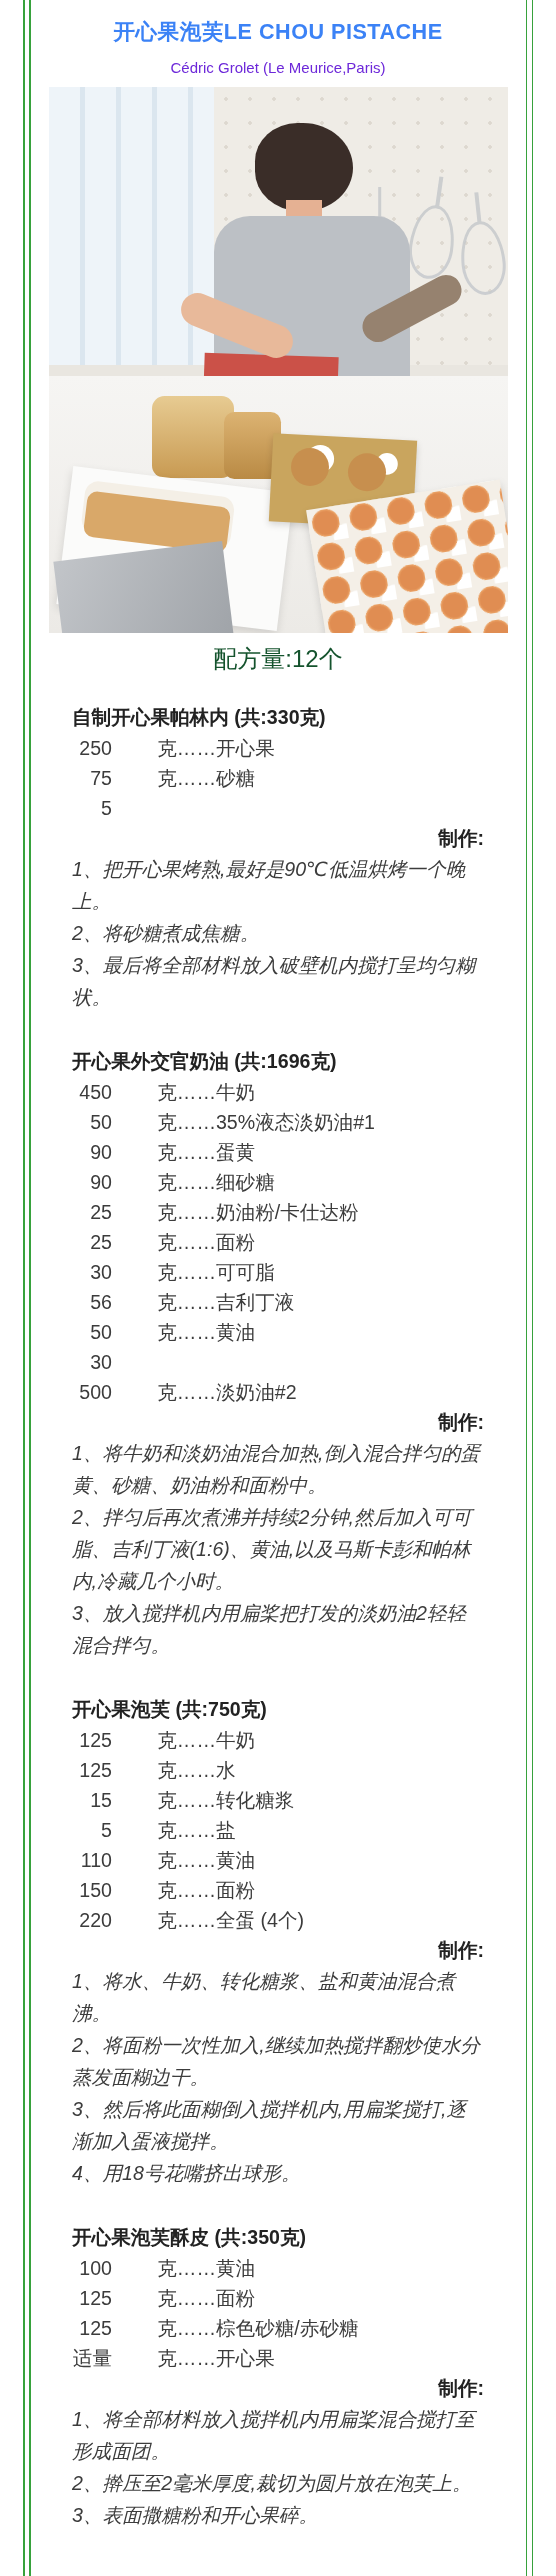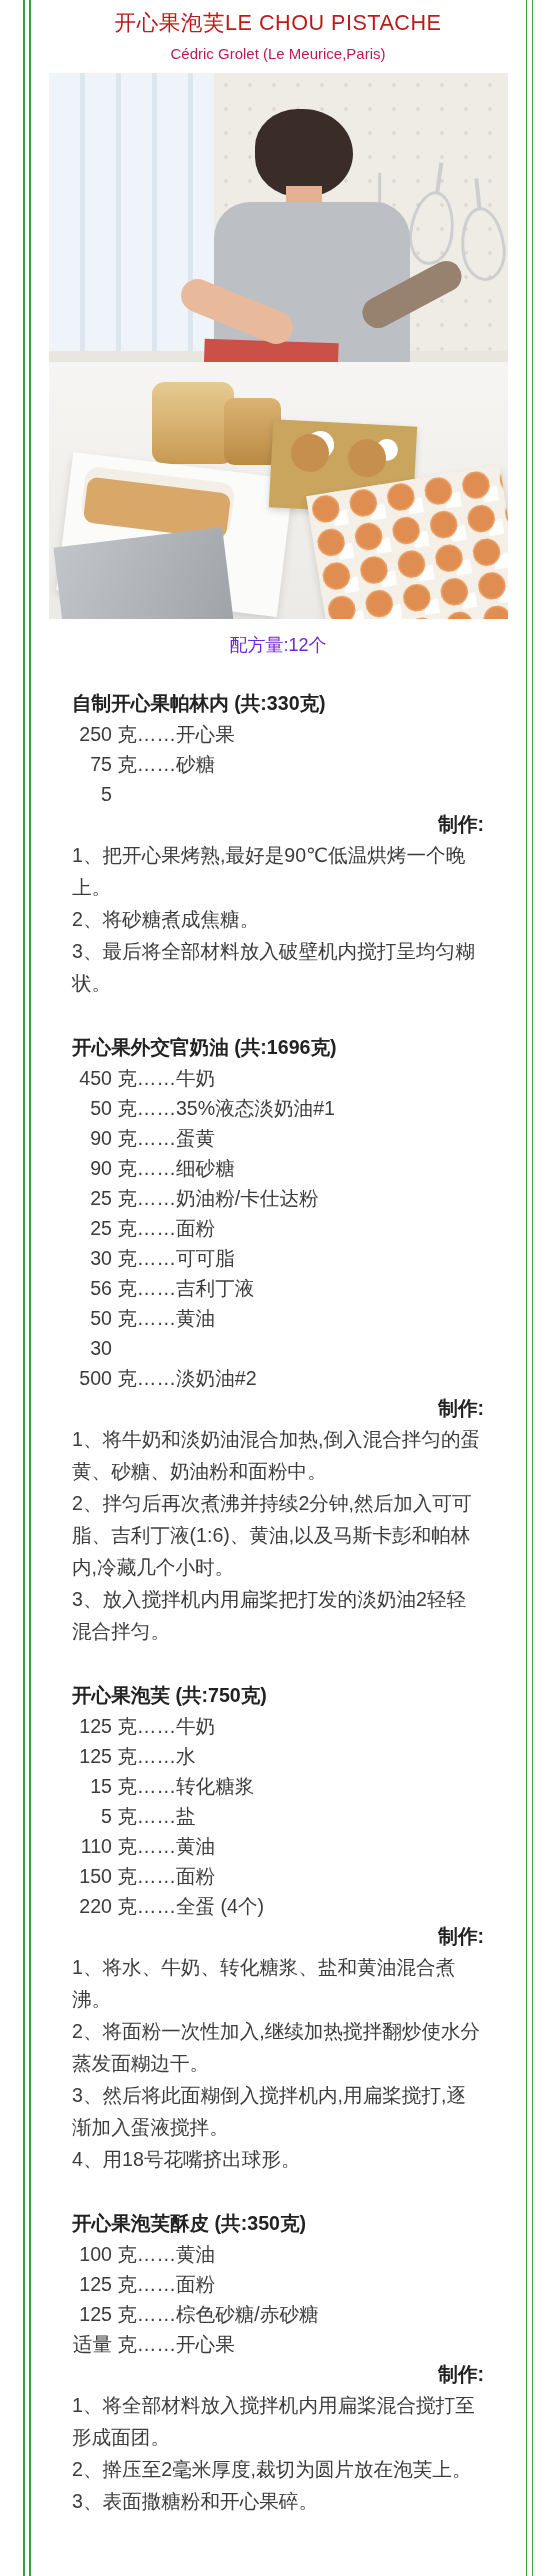--- a/index.html
+++ b/index.html
@@ -4,22 +4,22 @@
 <style>
   html,body{margin:0;padding:0;background:#ffffff;}
   .page{position:relative;width:556px;height:3200px;margin:0 auto;background:#fff;overflow:hidden;
         font-family:"Liberation Sans","DejaVu Sans",sans-serif;color:#3c3c3c;}
   
   .frame{position:absolute;top:0;bottom:0;width:1.5px;background:#37a23c;z-index:6;}
   .f1{left:23px}.f2{left:29px}.f3{right:29px}.f4{right:23px}
 
   
   .header{text-align:center;padding-top:5.2px;}
-  .title{font-size:21.6px;font-weight:400;color:#b91c1c;line-height:27px;letter-spacing:0.5px;margin:4px;}
-  .subtitle{margin:8.2px 0 0;font-size:15px;color:#be185d;line-height:19.6px;font-weight:400;}
+  .title{font-size:21.6px;font-weight:700;color:#3b82f6;line-height:27px;letter-spacing:0.5px;margin:13px;}
+  .subtitle{margin:8.2px 0 0;font-size:15px;color:#6d28d9;line-height:19.6px;font-weight:400;}
 
   
   .hero{position:relative;width:459px;height:546px;margin:9.3px auto 0;background:#e9e6e0;overflow:hidden;}
   .hero div{position:absolute;}
   .h-window{left:0;top:0;width:165px;height:278px;
      background:repeating-linear-gradient(90deg,#eef4f9 0 31px,#dbe6ef 31px 36px),linear-gradient(#e8f0f6,#f7fafc);}
   .h-wall{left:165px;top:0;right:0;height:278px;background:#efece6;
      background-image:radial-gradient(circle,#ddd8cf 1.5px,transparent 2.1px);background-size:24px 24px;}
   .whisk{width:38px;height:68px;border:3.6px solid #c6c9cc;border-radius:50%/58% 58% 42% 42%;opacity:.85;background:transparent;}
   .whisk::before{content:"";position:absolute;left:50%;top:-32px;width:3.6px;height:32px;background:#c6c9cc;transform:translateX(-50%);}
@@ -38,32 +38,32 @@
      box-shadow:0 -7.2px 0 3.1px #f4efe6;}
   .h-gold{left:222px;top:350px;width:144px;height:88px;background:#c9a55e;transform:rotate(3deg);box-shadow:0 3.1px 7.2px rgba(0,0,0,.15);}
   .h-choux1{left:242px;top:361px;width:38px;height:38px;background:#c78f4e;border-radius:50%;box-shadow:10.3px -8.2px 0 -5.2px #fff,57px 5.2px 0 0 #c78f4e,77px -3.1px 0 -8.2px #fff;}
   .h-metal{left:10.3px;top:464px;width:170px;height:103px;background:linear-gradient(120deg,#c2c5c9,#9fa3a8);transform:rotate(-7deg);}
   .h-eggs{left:268px;top:407px;width:196px;height:155px;background:#f4efe7;transform:rotate(-9deg);
      background-image:radial-gradient(circle at 17.5px 15.5px,#e08d52 11.3px,#eba366 13.4px,transparent 14px),
                       radial-gradient(circle at 36px 32px,#ffffff 12.4px,transparent 13px);
      background-size:38px 34px;box-shadow:0 4.1px 8.2px rgba(0,0,0,.15);}
 
   
-  .yield{margin-top:15.5px;text-align:center;font-size:18px;color:#6d28d9;line-height:20.6px;}
+  .yield{margin-top:15.5px;text-align:center;font-size:24px;color:#14532d;line-height:20.6px;}
 
   
   .recipe{padding:0 72px;}
   .recipe-section{margin-top:33px;}
   .sec-heading{font-size:19.6px;font-weight:700;color:#222;line-height:31px;margin:0;}
   .sec-subheading{font-size:19.6px;font-weight:700;color:#222;line-height:31px;margin:0;}
-  .ing-row{display:flex;font-size:19.6px;line-height:30px;color:#3c3c3c;}
+  .ing-row{display:flex;font-size:19.6px;line-height:30px;color:#3c3c3c;gap:40px;}
   .ing-qty{flex:none;width:40px;text-align:right;margin-right:5.2px;}
   .ing-name{flex:1;}
   .make-label{font-size:19.6px;font-weight:700;color:#222;line-height:30px;margin:0;text-align:right;}
-  .step{font-size:19.6px;line-height:32px;color:#3c3c3c;margin:0;}
+  .step{font-size:19.6px;line-height:32px;color:#3c3c3c;margin:0;font-style:italic;}
 </style>
 </head>
 <body>
 
 <div class="page">
   <div class="frame f1"></div>
   <div class="frame f2"></div>
   <div class="frame f3"></div>
   <div class="frame f4"></div>
 

